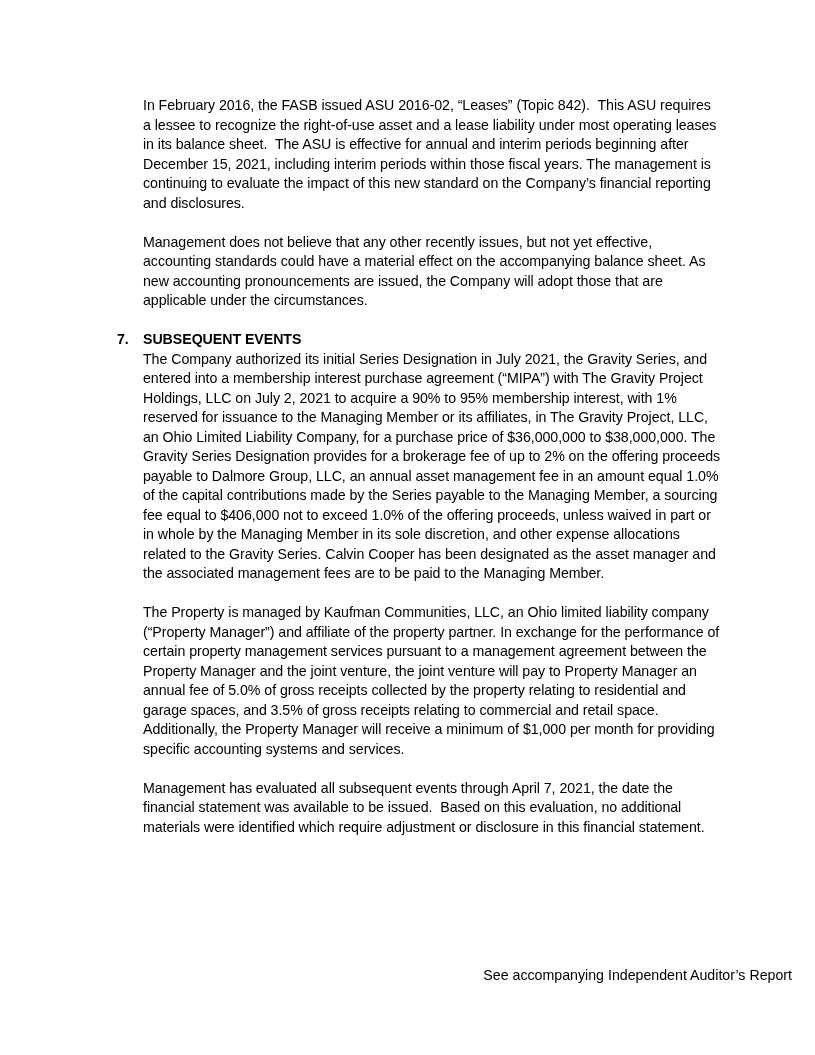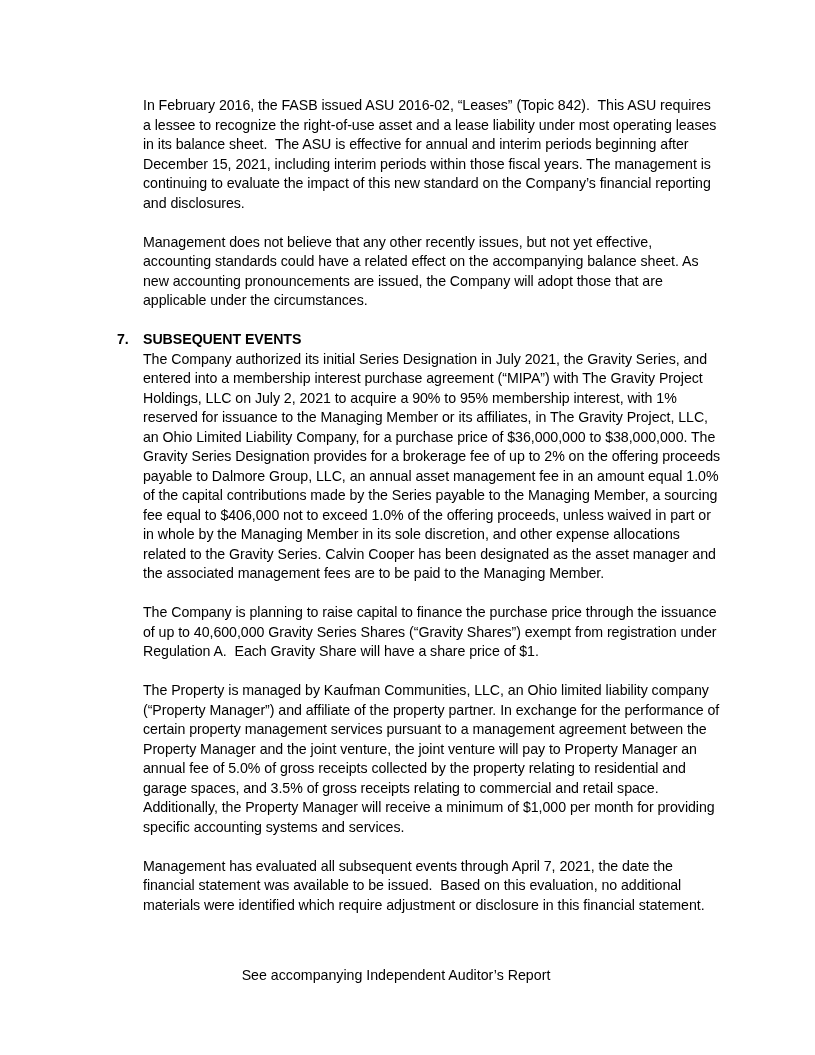--- a/index.html
+++ b/index.html
@@ -40,43 +40,42 @@
     position: absolute;
     left: -26px;
     top: 0;
     font-weight: bold;
   }
   .footer {
     position: absolute;
     left: 0;
     top: 966px;
     width: 792px;
-    text-align: center;
+    text-align: right;
     font-size: 14.2px;
     line-height: 19.5px;
   }
 </style>
 </head>
 <body>
 
 <div class="page">
   <div class="body-col">
 
     <p class="para">In February 2016, the FASB issued ASU 2016-02, “Leases” (Topic 842).  This ASU requires a lessee to recognize the right-of-use asset and a lease liability under most operating leases in its balance sheet.  The ASU is effective for annual and interim periods beginning after December 15, 2021, including interim periods within those fiscal years. The management is continuing to evaluate the impact of this new standard on the Company’s financial reporting and disclosures.</p>
 
-    <p class="para">Management does not believe that any other recently issues, but not yet effective, accounting standards could have a related effect on the accompanying balance sheet. As new accounting pronouncements are issued, the Company will adopt those that are applicable under the circumstances.</p>
+    <p class="para">Management does not believe that any other recently issues, but not yet effective, accounting standards could have a material effect on the accompanying balance sheet. As new accounting pronouncements are issued, the Company will adopt those that are applicable under the circumstances.</p>
 
     <div class="section-heading">
       <span class="section-number">7.</span>
       <span class="section-title">SUBSEQUENT EVENTS</span>
     </div>
 
     <p class="para">The Company authorized its initial Series Designation in July 2021, the Gravity Series, and entered into a membership interest purchase agreement (“MIPA”) with The Gravity Project Holdings, LLC on July 2, 2021 to acquire a 90% to 95% membership interest, with 1% reserved for issuance to the Managing Member or its affiliates, in The Gravity Project, LLC, an Ohio Limited Liability Company, for a purchase price of $36,000,000 to $38,000,000. The Gravity Series Designation provides for a brokerage fee of up to 2% on the offering proceeds payable to Dalmore Group, LLC, an annual asset management fee in an amount equal 1.0% of the capital contributions made by the Series payable to the Managing Member, a sourcing fee equal to $406,000 not to exceed 1.0% of the offering proceeds, unless waived in part or in whole by the Managing Member in its sole discretion, and other expense allocations related to the Gravity Series. Calvin Cooper has been designated as the asset manager and the associated management fees are to be paid to the Managing Member.</p>
 
-    <p class="para">The Company is planning to raise capital to finance the purchase price through the issuance of up to 40,600,000 Gravity Series Shares (“Gravity Shares”) exempt from registration under Regulation A.  Each Gravity Share will have a share price of $1.</p>
 
     <p class="para">The Property is managed by Kaufman Communities, LLC, an Ohio limited liability company (“Property Manager”) and affiliate of the property partner. In exchange for the performance of certain property management services pursuant to a management agreement between the Property Manager and the joint venture, the joint venture will pay to Property Manager an annual fee of 5.0% of gross receipts collected by the property relating to residential and garage spaces, and 3.5% of gross receipts relating to commercial and retail space. Additionally, the Property Manager will receive a minimum of $1,000 per month for providing specific accounting systems and services.</p>
 
     <p class="para">Management has evaluated all subsequent events through April 7, 2021, the date the financial statement was available to be issued.  Based on this evaluation, no additional materials were identified which require adjustment or disclosure in this financial statement.</p>
 
   </div>
 
   <div class="footer">
     <div>See accompanying Independent Auditor’s Report</div>
   </div>

